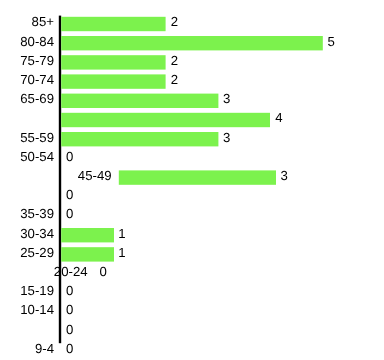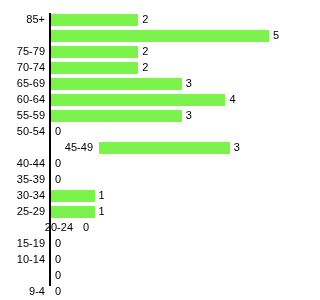--- a/index.html
+++ b/index.html
@@ -77,20 +77,21 @@
 
   <div id="axis-line" style="background: rgb(0, 0, 0);"></div>
 
   <div class="bar-row" style="top:13px;">
     <span class="cat-label">85+</span>
     <div class="bar" style="width: 87.2px; background: rgb(124, 242, 77);"></div>
     <span class="val-label" style="left: 142.2px;">2</span>
   </div>
 
   <div class="bar-row" style="top:29px;">
+    <span class="cat-label">80-84</span>
     <div class="bar" style="width: 218px; background: rgb(124, 242, 77);"></div>
     <span class="val-label" style="left:273px;">5</span>
   </div>
 
   <div class="bar-row" style="top:45px;">
     <span class="cat-label">75-79</span>
     <div class="bar" style="width: 87.2px; background: rgb(124, 242, 77);"></div>
     <span class="val-label" style="left: 142.2px;">2</span>
   </div>
 
@@ -100,21 +101,20 @@
     <span class="val-label" style="left: 142.2px;">2</span>
   </div>
 
   <div class="bar-row" style="top:77px;">
     <span class="cat-label">65-69</span>
     <div class="bar" style="width: 130.8px; background: rgb(124, 242, 77);"></div>
     <span class="val-label" style="left: 185.8px;">3</span>
   </div>
 
   <div class="bar-row" style="top:93px;">
-    <span class="cat-label">60-64</span>
     <div class="bar" style="width: 174.4px; background: rgb(124, 242, 77);"></div>
     <span class="val-label" style="left: 229.4px;">4</span>
   </div>
 
   <div class="bar-row" style="top:109px;">
     <span class="cat-label">55-59</span>
     <div class="bar" style="width: 130.8px; background: rgb(124, 242, 77);"></div>
     <span class="val-label" style="left: 185.8px;">3</span>
   </div>
 
@@ -124,21 +124,20 @@
     <span class="val-label" style="left:55px;">0</span>
   </div>
 
   <div class="bar-row" style="top:141px;margin-left:48px;">
     <span class="cat-label">45-49</span>
     <div class="bar" style="width: 130.8px; background: rgb(124, 242, 77);"></div>
     <span class="val-label" style="left: 185.8px;">3</span>
   </div>
 
   <div class="bar-row" style="top:157px;">
-    <span class="cat-label">40-44</span>
     <div class="bar zero" style="width: 0px;"></div>
     <span class="val-label" style="left:55px;">0</span>
   </div>
 
   <div class="bar-row" style="top:173px;">
     <span class="cat-label">35-39</span>
     <div class="bar zero" style="width: 0px;"></div>
     <span class="val-label" style="left:55px;">0</span>
   </div>
 

